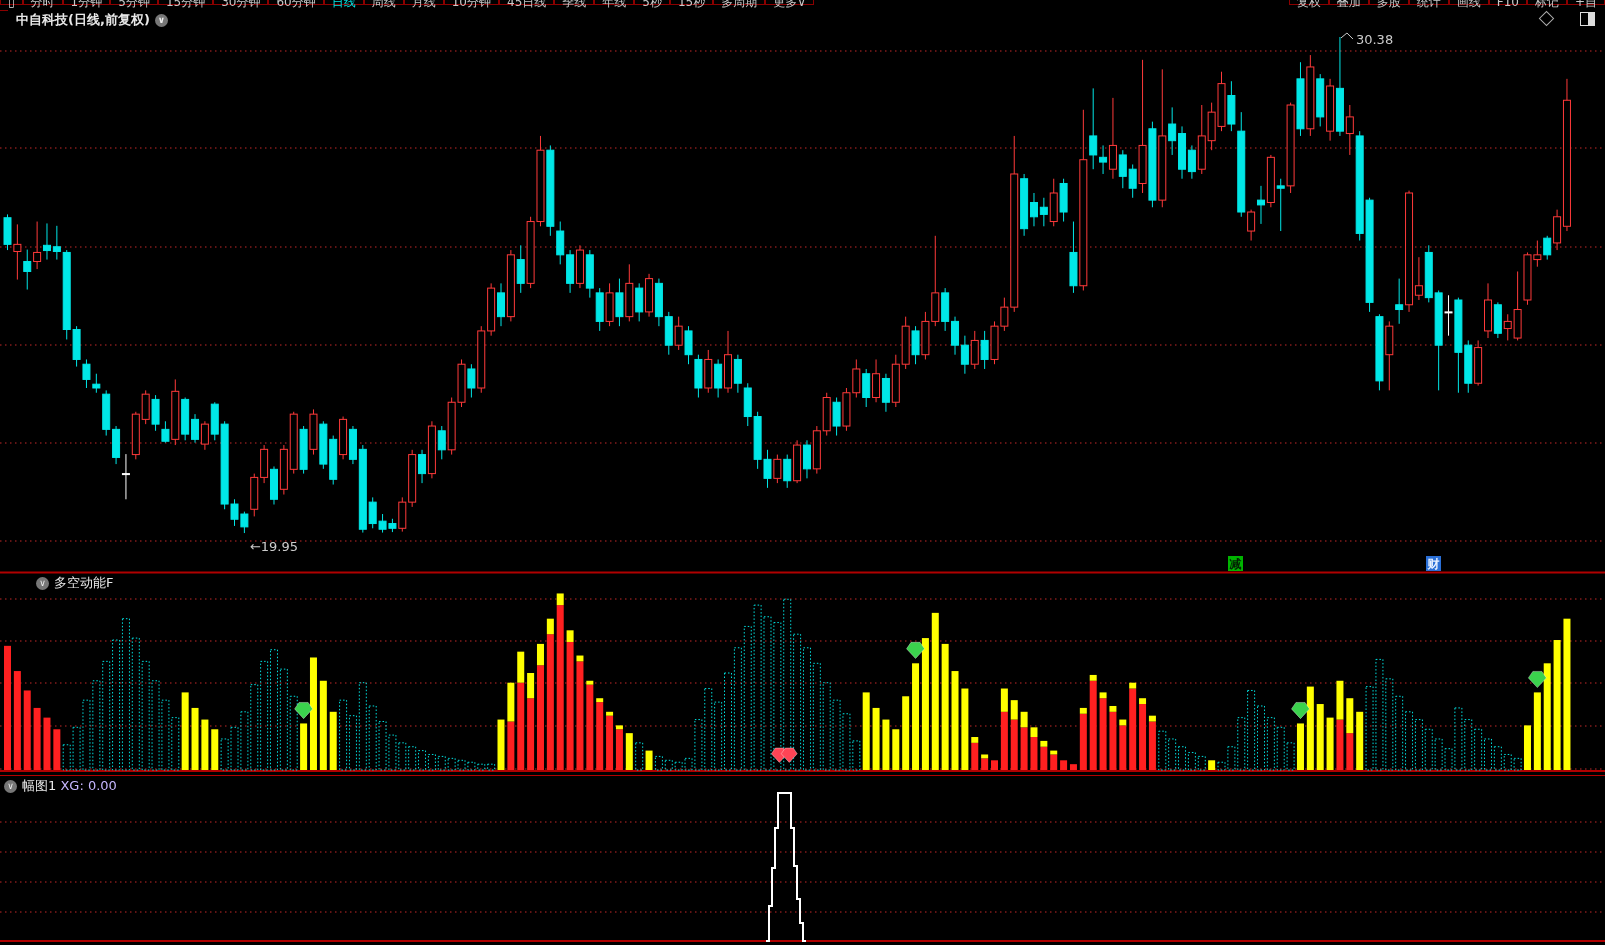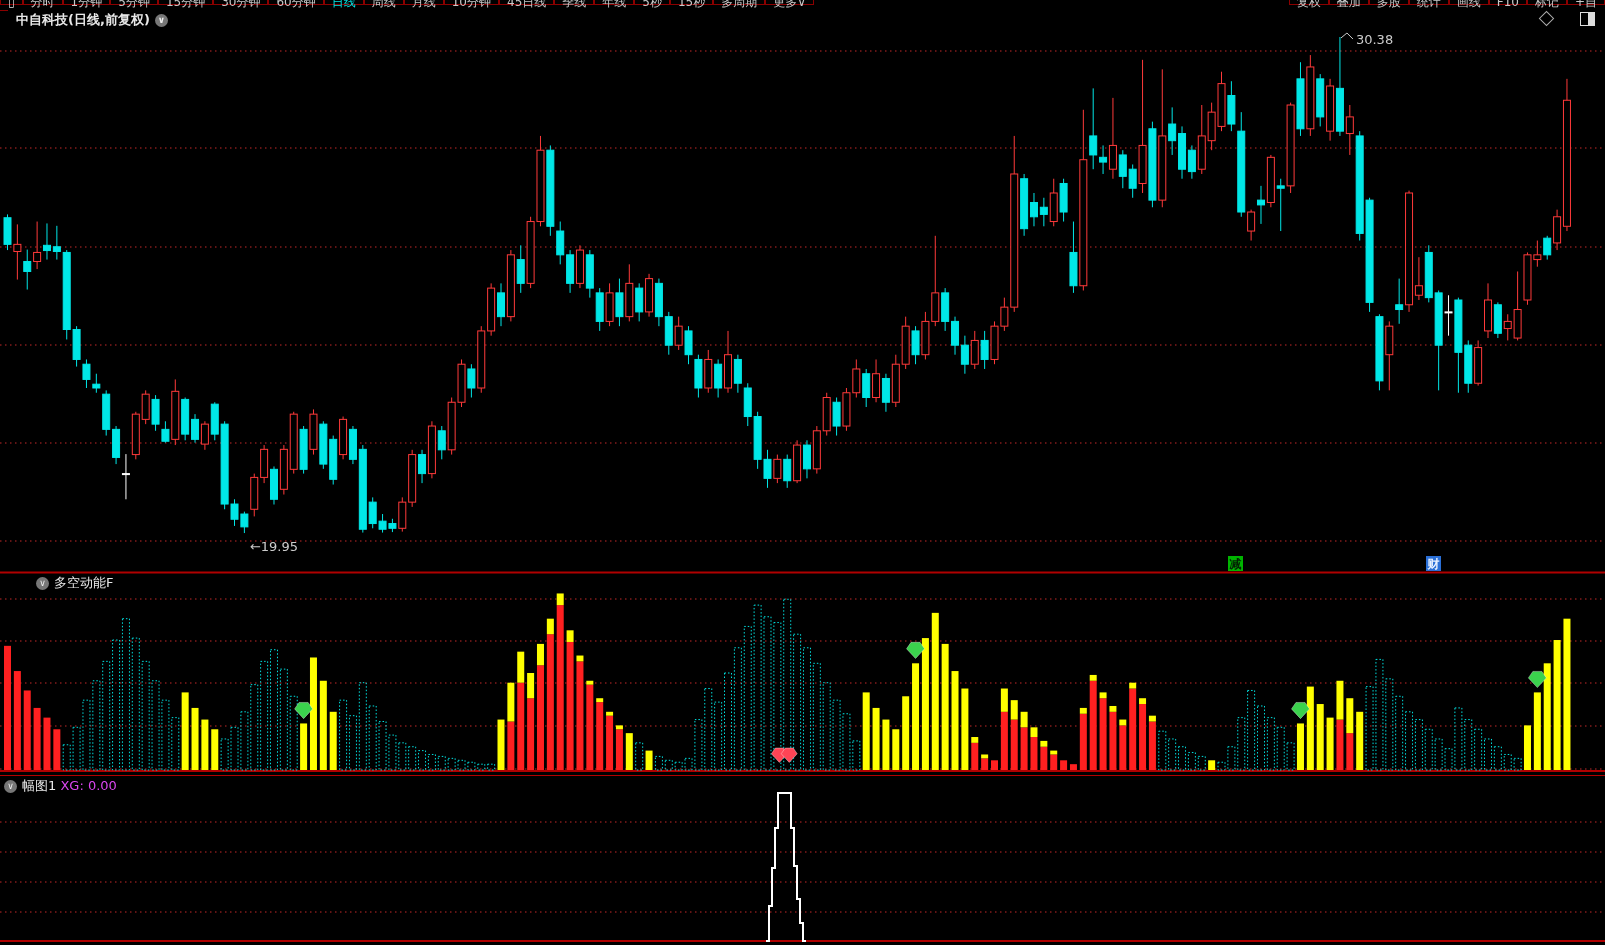--- a/index.html
+++ b/index.html
@@ -21,21 +21,21 @@
   #diamond-icon{position:absolute;left:1533px;top:3px;width:9px;height:9px;border:1px solid #aaa;
     transform:rotate(45deg);cursor:pointer;}
   #split-icon{position:absolute;left:1572px;top:2px;width:13px;height:12px;border:1px solid #ddd;
     background:linear-gradient(90deg,#000 0 55%,#ddd 55% 100%);cursor:pointer;}
   
   .pane-label{position:absolute;color:#e8e8e8;font-size:13px;z-index:5;}
   .pane-label .chev-circle{margin:0 5px 0 0;}
   #label-ind1{left:4px;top:574px;margin-left:32px;}
   #label-ind2{left:4px;top:777px;}
   #chart-svg{position:absolute;left:0;top:28px;}
-  .val-white{color:#d946ef;}
+  .val-white{color:#c4b5fd;}
 </style>
 </head>
 <body>
 <div id="app">
 
   <div id="toolbar">
     <div class="tgroup" id="period-group">
         <div class="titem iconcell">▯</div>
         <div class="titem">分时</div>
         <div class="titem">1分钟</div>

